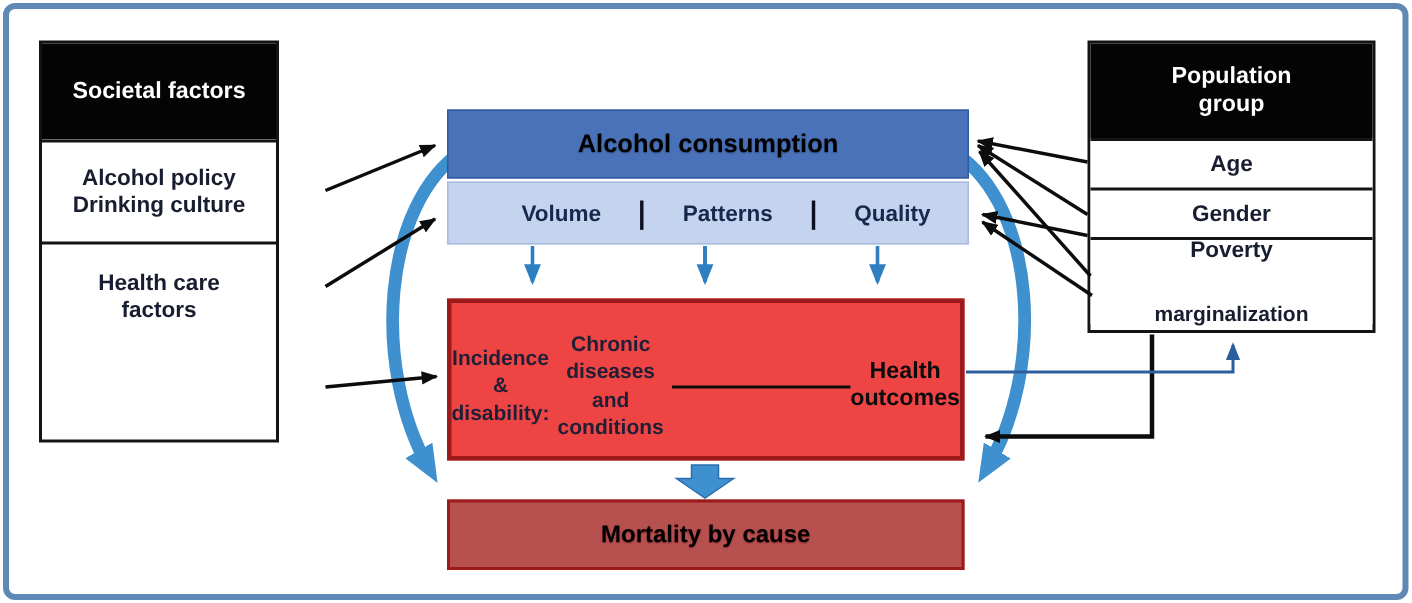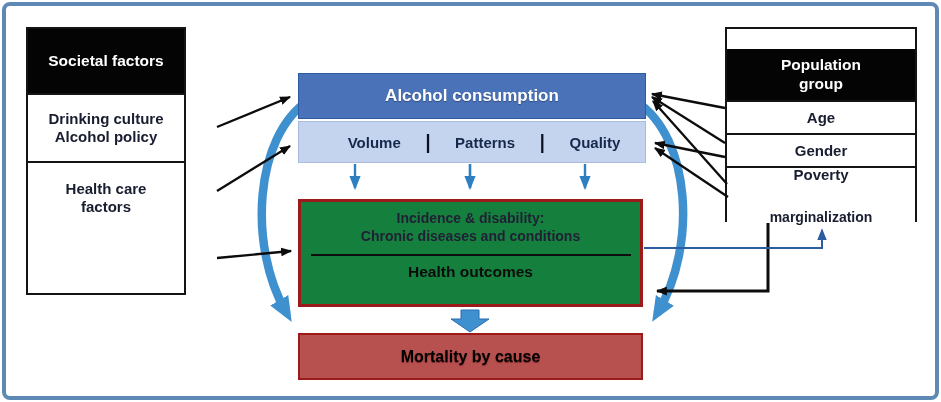--- a/index.html
+++ b/index.html
@@ -22,33 +22,33 @@
     align-items:center;justify-content:center;text-align:center;font-size:15.5px;line-height:1.2;
   }
   .panel-row{
     display:flex;flex-direction:column;align-items:center;justify-content:center;
     text-align:center;font-weight:bold;color:#181d30;font-size:15px;line-height:1.18;
     border-top:2px solid #141414;background:#fff;
   }
 
   
   .cons-header{
-    background:#4a72b8;border:1.5px solid #2f5aa0;color:#ffffff;font-weight:bold;font-size:17px;
+    background:#4a72b8;border:1.5px solid #2f5aa0;color:#000000;font-weight:bold;font-size:17px;
     display:flex;align-items:center;justify-content:center;
     text-shadow:0 1px 1px rgba(20,30,60,.45);
   }
   .cons-row{
     background:#c4d4ee;border:1px solid #a9bcde;color:#16284c;font-weight:bold;font-size:15px;
     display:flex;align-items:center;justify-content:space-evenly;
   }
   .cons-sep{font-size:18px;color:#0d1020;font-weight:bold;transform:scaleY(1.15);}
 
   
   .outcome-box{
-    background:#15803d;border:3px solid #9c1a1a;display:flex;flex-direction:column;
+    background:#ef4444;border:3px solid #9c1a1a;display:flex;flex-direction:row;
     align-items:center;justify-content:flex-start;text-align:center;padding-top:7px;
   }
   .outcome-line{font-weight:bold;color:#201f35;font-size:14px;line-height:1.3;}
   .outcome-divider{width:320px;height:2px;background:#0d0d0d;margin:9px 0 7px 0;}
   .outcome-footer{font-weight:bold;color:#0c0c0c;font-size:15.5px;}
 
   .mortality-box{
     background:#b65150;border:2.5px solid #9c1a1a;color:#000000;font-weight:bold;font-size:16px;
     display:flex;align-items:center;justify-content:center;
     text-shadow:0 1px 1px rgba(90,10,10,.6);
@@ -67,22 +67,22 @@
     </defs>
     <path d="M 309,100 C 254,136 248,246 286,312" fill="none" stroke="#3f90cf" stroke-width="8.5" stroke-linecap="round" marker-end="url(#arrowBlueLg)"></path>
     <path d="M 637,102 C 691,138 697,246 658,312" fill="none" stroke="#3f90cf" stroke-width="8.5" stroke-linecap="round" marker-end="url(#arrowBlueLg)"></path>
   </svg>
 
   <div class="box panel" style="left:26px;top:27px;width:160px;height:268px;">
     <div class="panel-header" style="height:64px;">
       <span>Societal factors</span>
     </div>
     <div class="panel-row" style="height:66px;">
+      <span>Alcohol policy</span>
       <span>Drinking culture</span>
-      <span>Alcohol policy</span>
     </div>
     <div class="panel-row" style="height:69px;">
       <span>Health care</span>
       <span>factors</span>
     </div>
   </div>
 
   <div class="box cons-header" style="left:298px;top:73px;width:348px;height:46px;">
     <span>Alcohol consumption</span>
   </div>
@@ -99,21 +99,21 @@
     <span class="outcome-line">Chronic diseases and conditions</span>
     <div class="outcome-divider"></div>
     <span class="outcome-footer">Health outcomes</span>
   </div>
 
   <div class="box mortality-box" style="left:298px;top:333px;width:345px;height:47px;">
     <span>Mortality by cause</span>
   </div>
 
   <div class="box panel" style="left:725px;top:27px;width:192px;height:195px;">
-    <div class="panel-header" style="height:51px;margin-top:20px;">
+    <div class="panel-header" style="height:63px;">
       <span>Population</span>
       <span>group</span>
     </div>
     <div class="panel-row" style="height:31px;">
       <span>Age</span>
     </div>
     <div class="panel-row" style="height:31px;">
       <span>Gender</span>
     </div>
     <div class="panel-row" style="height:56px;gap:25px;">

